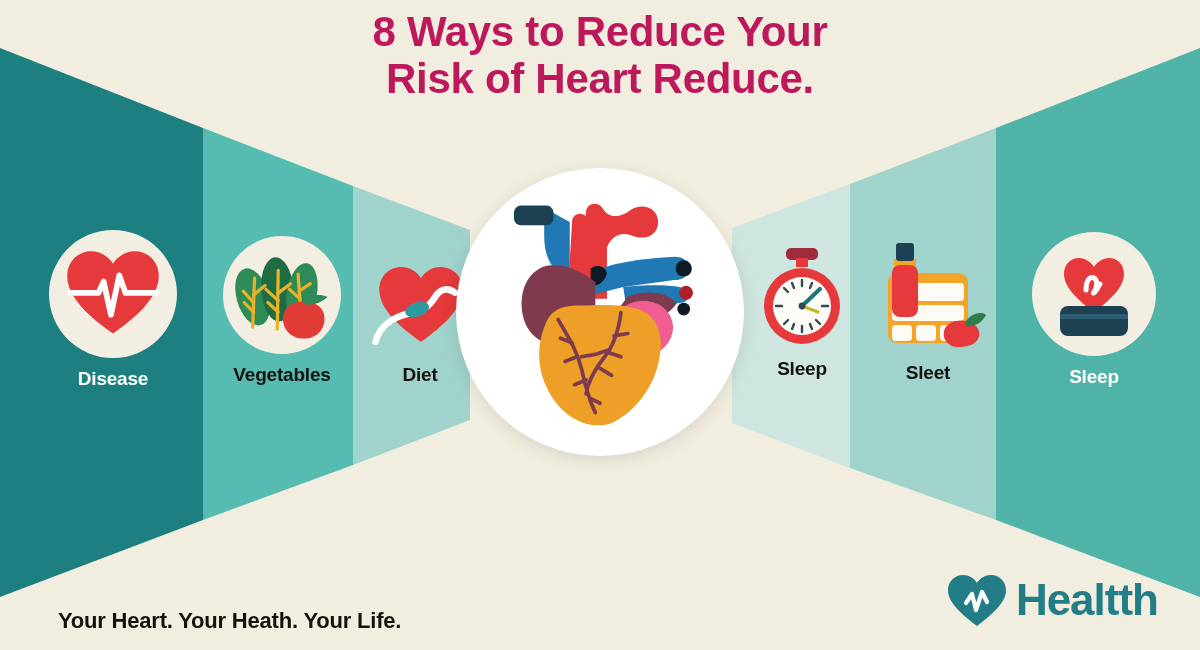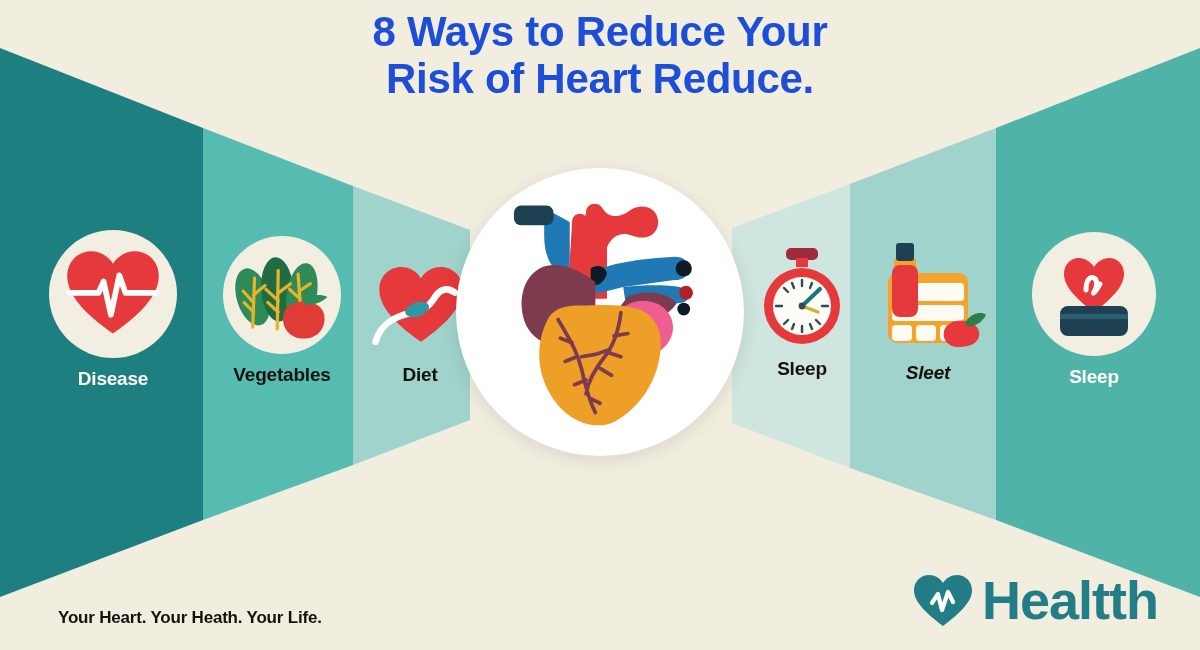--- a/index.html
+++ b/index.html
@@ -10,37 +10,37 @@
     overflow:hidden;
     position:relative;
   }
   #stage{position:absolute;inset:0;width:1200px;height:650px;}
   .bg-svg{position:absolute;left:0;top:0;width:1200px;height:650px;}
 
   
   .title{
     position:absolute;top:8px;left:0;width:1200px;
     text-align:center;z-index:20;
-    color:#1d4ed8;
+    color:#be185d;
     font-size:42px;font-weight:bold;line-height:1.12;
     letter-spacing:-0.3px;
   }
   .title .l2{display:block;}
 
   
   .tagline{
     position:absolute;left:58px;top:608px;z-index:20;
-    font-size:17px;font-weight:bold;color:#15120E;letter-spacing:-0.2px;
+    font-size:22px;font-weight:bold;color:#15120E;letter-spacing:-0.2px;
   }
   .logo{
     position:absolute;right:42px;top:572px;z-index:20;
     display:flex;align-items:center;gap:8px;
   }
   .logo-text{
-    font-size:54px;font-weight:bold;color:#227d86;letter-spacing:-1px;
+    font-size:44px;font-weight:bold;color:#227d86;letter-spacing:-1px;
     line-height:1;
   }
 
   
   .item{
     position:absolute;z-index:15;
     display:flex;flex-direction:column;align-items:center;
   }
   .item .label{
     margin-top:10px;
@@ -203,21 +203,21 @@
             <path d="M38 80 L36 85"></path>
         </g>
         <path d="M46 62 L64 45" stroke="#17777A" stroke-width="4" stroke-linecap="round"></path>
         <path d="M46 62 L62 68" stroke="#C9B529" stroke-width="3.4" stroke-linecap="round"></path>
         <circle cx="46" cy="62" r="3.4" fill="#2E4A52"></circle>
       </svg>
     </div>
     <div class="label lbl-dark">Sleep</div>
   </div>
 
-  <div class="item" style="left:862px;top:238px;width:132px;font-style:italic;">
+  <div class="item" style="left:862px;top:238px;width:132px;">
     <div class="disc disc-none" style="width:116px;height:114px;">
       <svg width="116" height="112" viewBox="0 0 116 112">
 
         <rect x="18" y="34" width="80" height="70" rx="9" fill="#F4A32B"></rect>
         <rect x="42" y="44" width="52" height="18" rx="4" fill="#FDFBF3"></rect>
         <rect x="22" y="66" width="72" height="16" rx="4" fill="#FDFBF3"></rect>
         <rect x="22" y="86" width="20" height="16" rx="4" fill="#FDFBF3"></rect>
         <rect x="46" y="86" width="20" height="16" rx="4" fill="#FDFBF3"></rect>
         <rect x="70" y="86" width="20" height="16" rx="4" fill="#FDFBF3"></rect>
 

